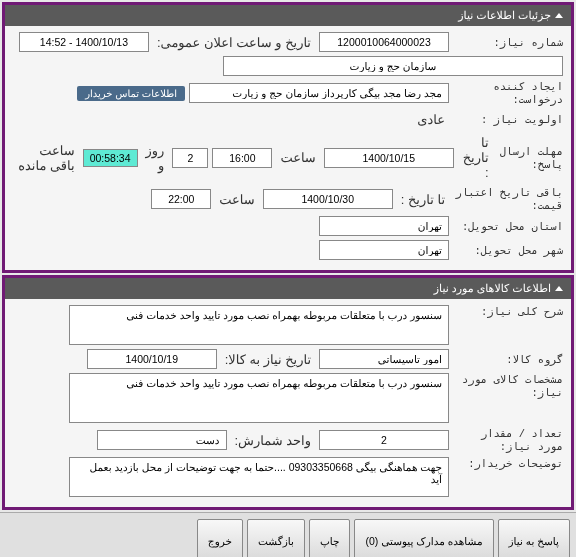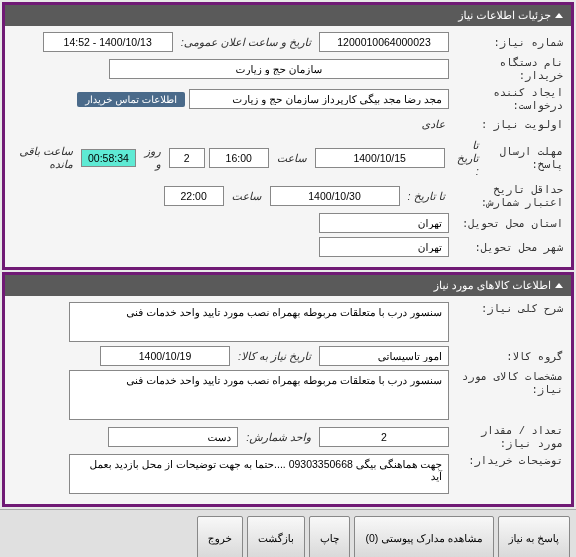--- a/index.html
+++ b/index.html
@@ -54,24 +54,23 @@
 .field-small { width: 60px; }
 .field-tiny { width: 36px; }
 textarea.field {
   height: 40px;
   width: 380px;
   text-align: right;
   padding: 3px 6px;
   resize: none;
 }
 .static-text {
-  font-size: 11px;
+  font-size: 13px;
   color: #333;
   padding: 2px 4px;
-  font-style: italic;
 }
 .badge {
   background: #4a6a8a;
   color: #fff;
   padding: 2px 8px;
   border-radius: 2px;
   font-size: 10px;
 }
 .timer {
   background: #5eead4;
@@ -116,21 +115,20 @@
   <div class="panel-body">
 
     <div class="row">
       <span class="label">شماره نیاز:</span>
       <input class="field field-med" readonly="" value="1200010064000023" style="">
       <span class="static-text">تاریخ و ساعت اعلان عمومی:</span>
       <input class="field field-med" readonly="" value="1400/10/13 - 14:52" style="">
     </div>
 
     <div class="row">
-      <span class="label">نام دستگاه خریدار:</span>
       <input class="field field-wide" readonly="" value="سازمان حج و زیارت" style="">
     </div>
 
     <div class="row">
       <span class="label">ایجاد کننده درخواست:</span>
       <input class="field" style="width: 260px; text-align: right; padding-right: 6px;" readonly="" value="مجد رضا مجد بیگی کارپرداز سازمان حج و زیارت">
       <span class="badge">اطلاعات تماس خریدار</span>
     </div>
 
     <div class="row">
@@ -144,21 +142,21 @@
       <input class="field field-med" readonly="" value="1400/10/15" style="">
       <span class="static-text">ساعت</span>
       <input class="field field-small" readonly="" value="16:00" style="">
       <input class="field field-tiny" readonly="" value="2" style="">
       <span class="static-text">روز و</span>
       <span class="timer">00:58:34</span>
       <span class="static-text">ساعت باقی مانده</span>
     </div>
 
     <div class="row">
-      <span class="label">حداقل تاریخ اعتبار شمارش:</span>
+      <span class="label">باقی تاریخ اعتبار قیمت:</span>
       <span class="static-text">تا تاریخ :</span>
       <input class="field field-med" readonly="" value="1400/10/30" style="">
       <span class="static-text">ساعت</span>
       <input class="field field-small" readonly="" value="22:00" style="">
     </div>
 
     <div class="row">
       <span class="label">استان محل تحویل:</span>
       <input class="field field-med" style="text-align: right; padding-right: 6px;" readonly="" value="تهران">
     </div>

